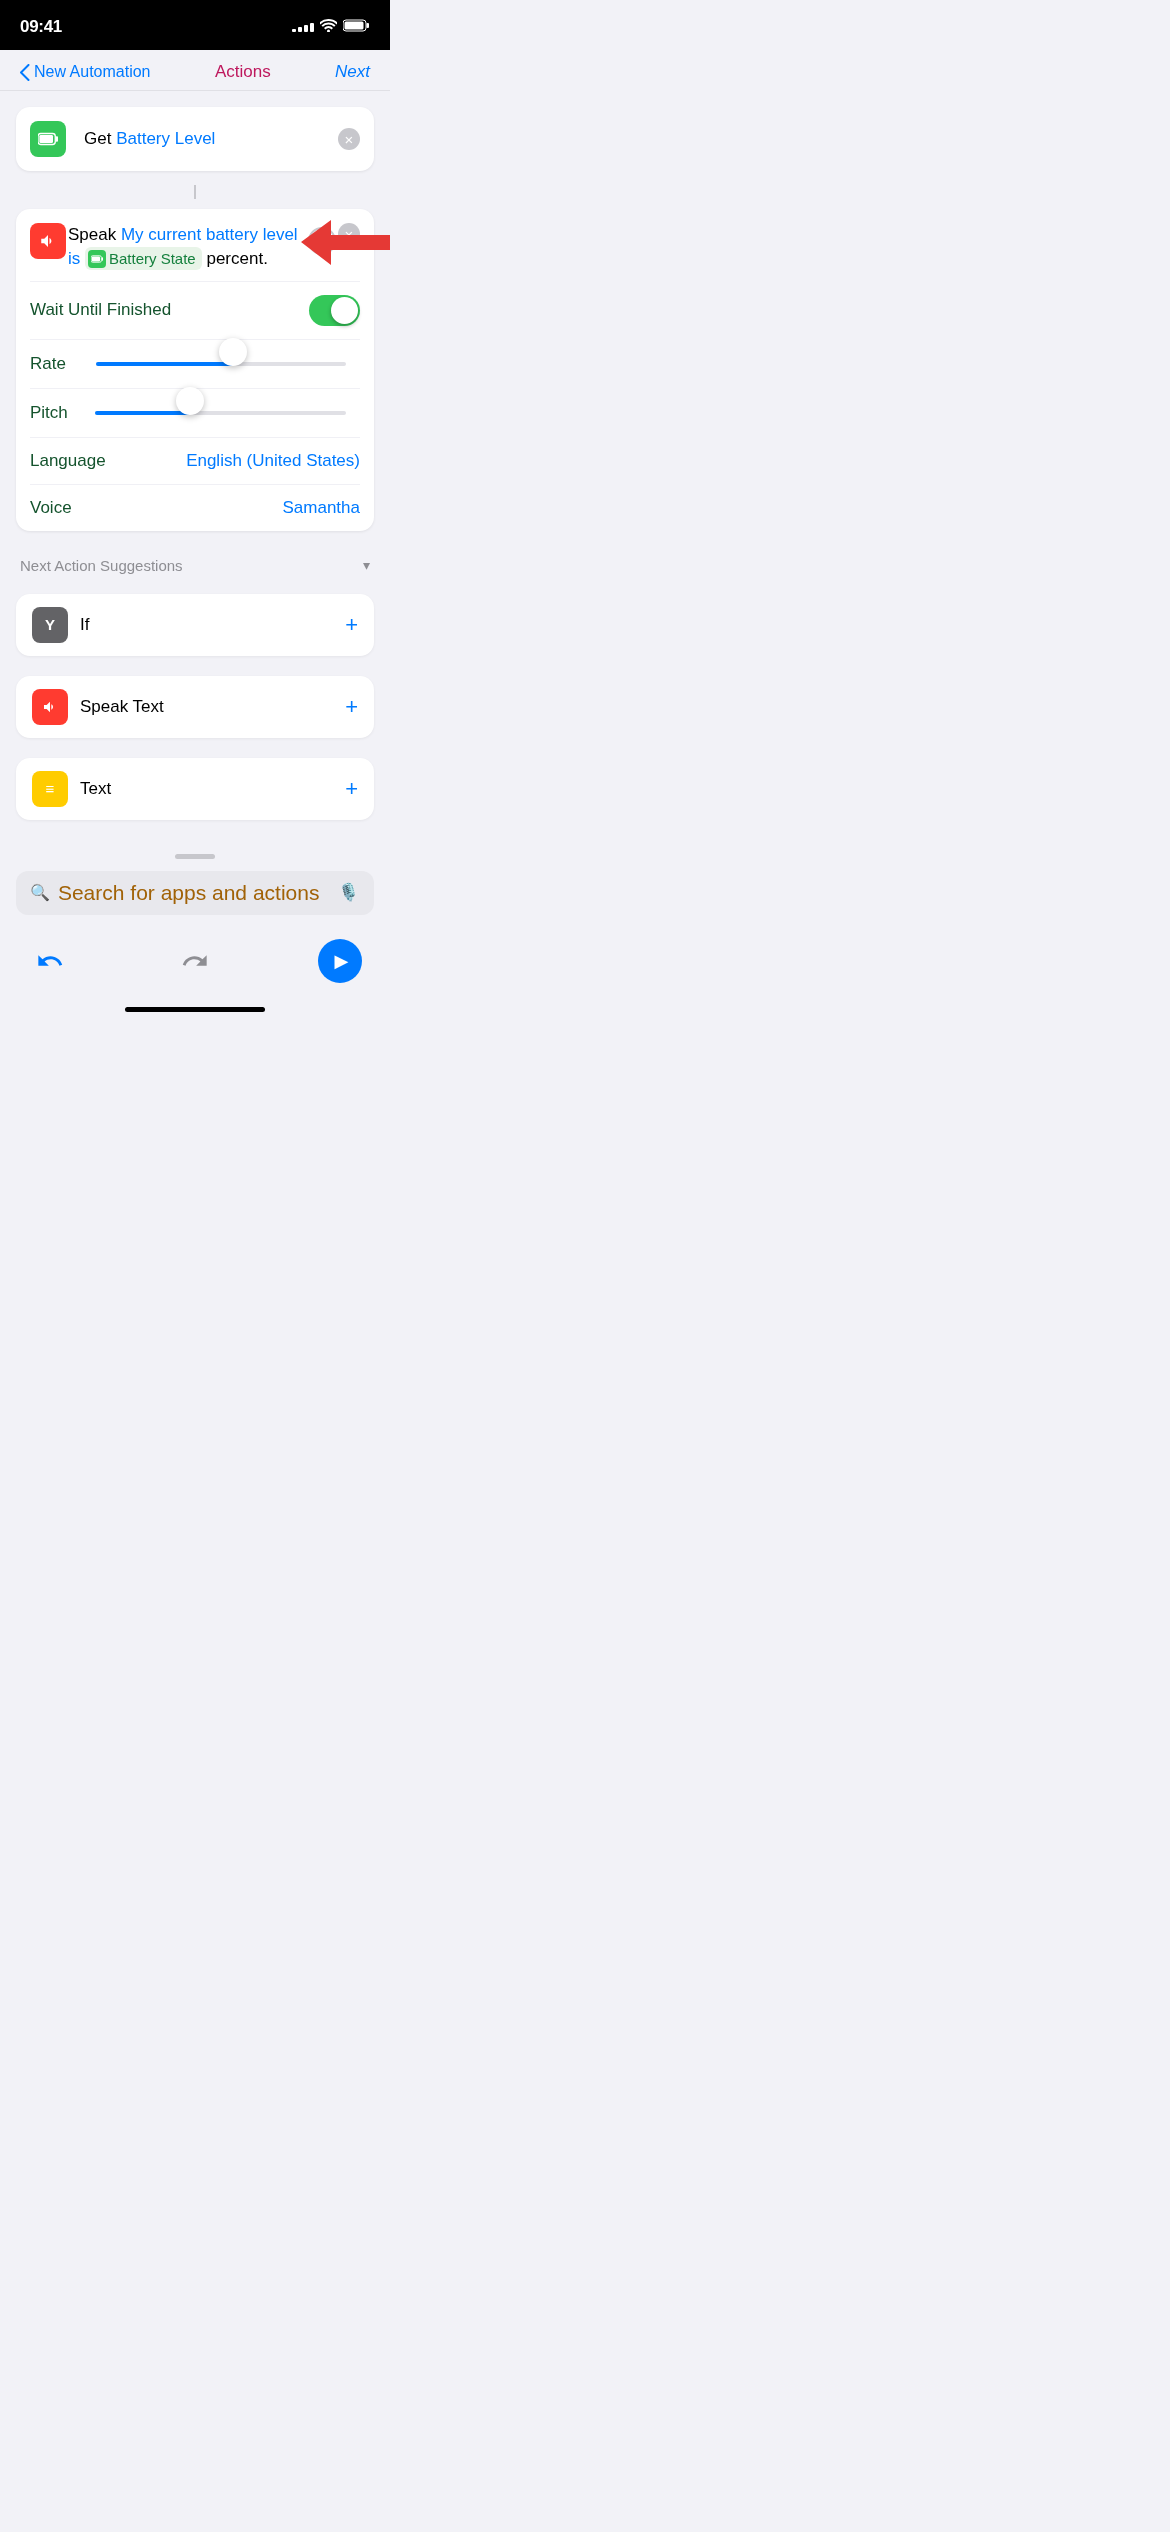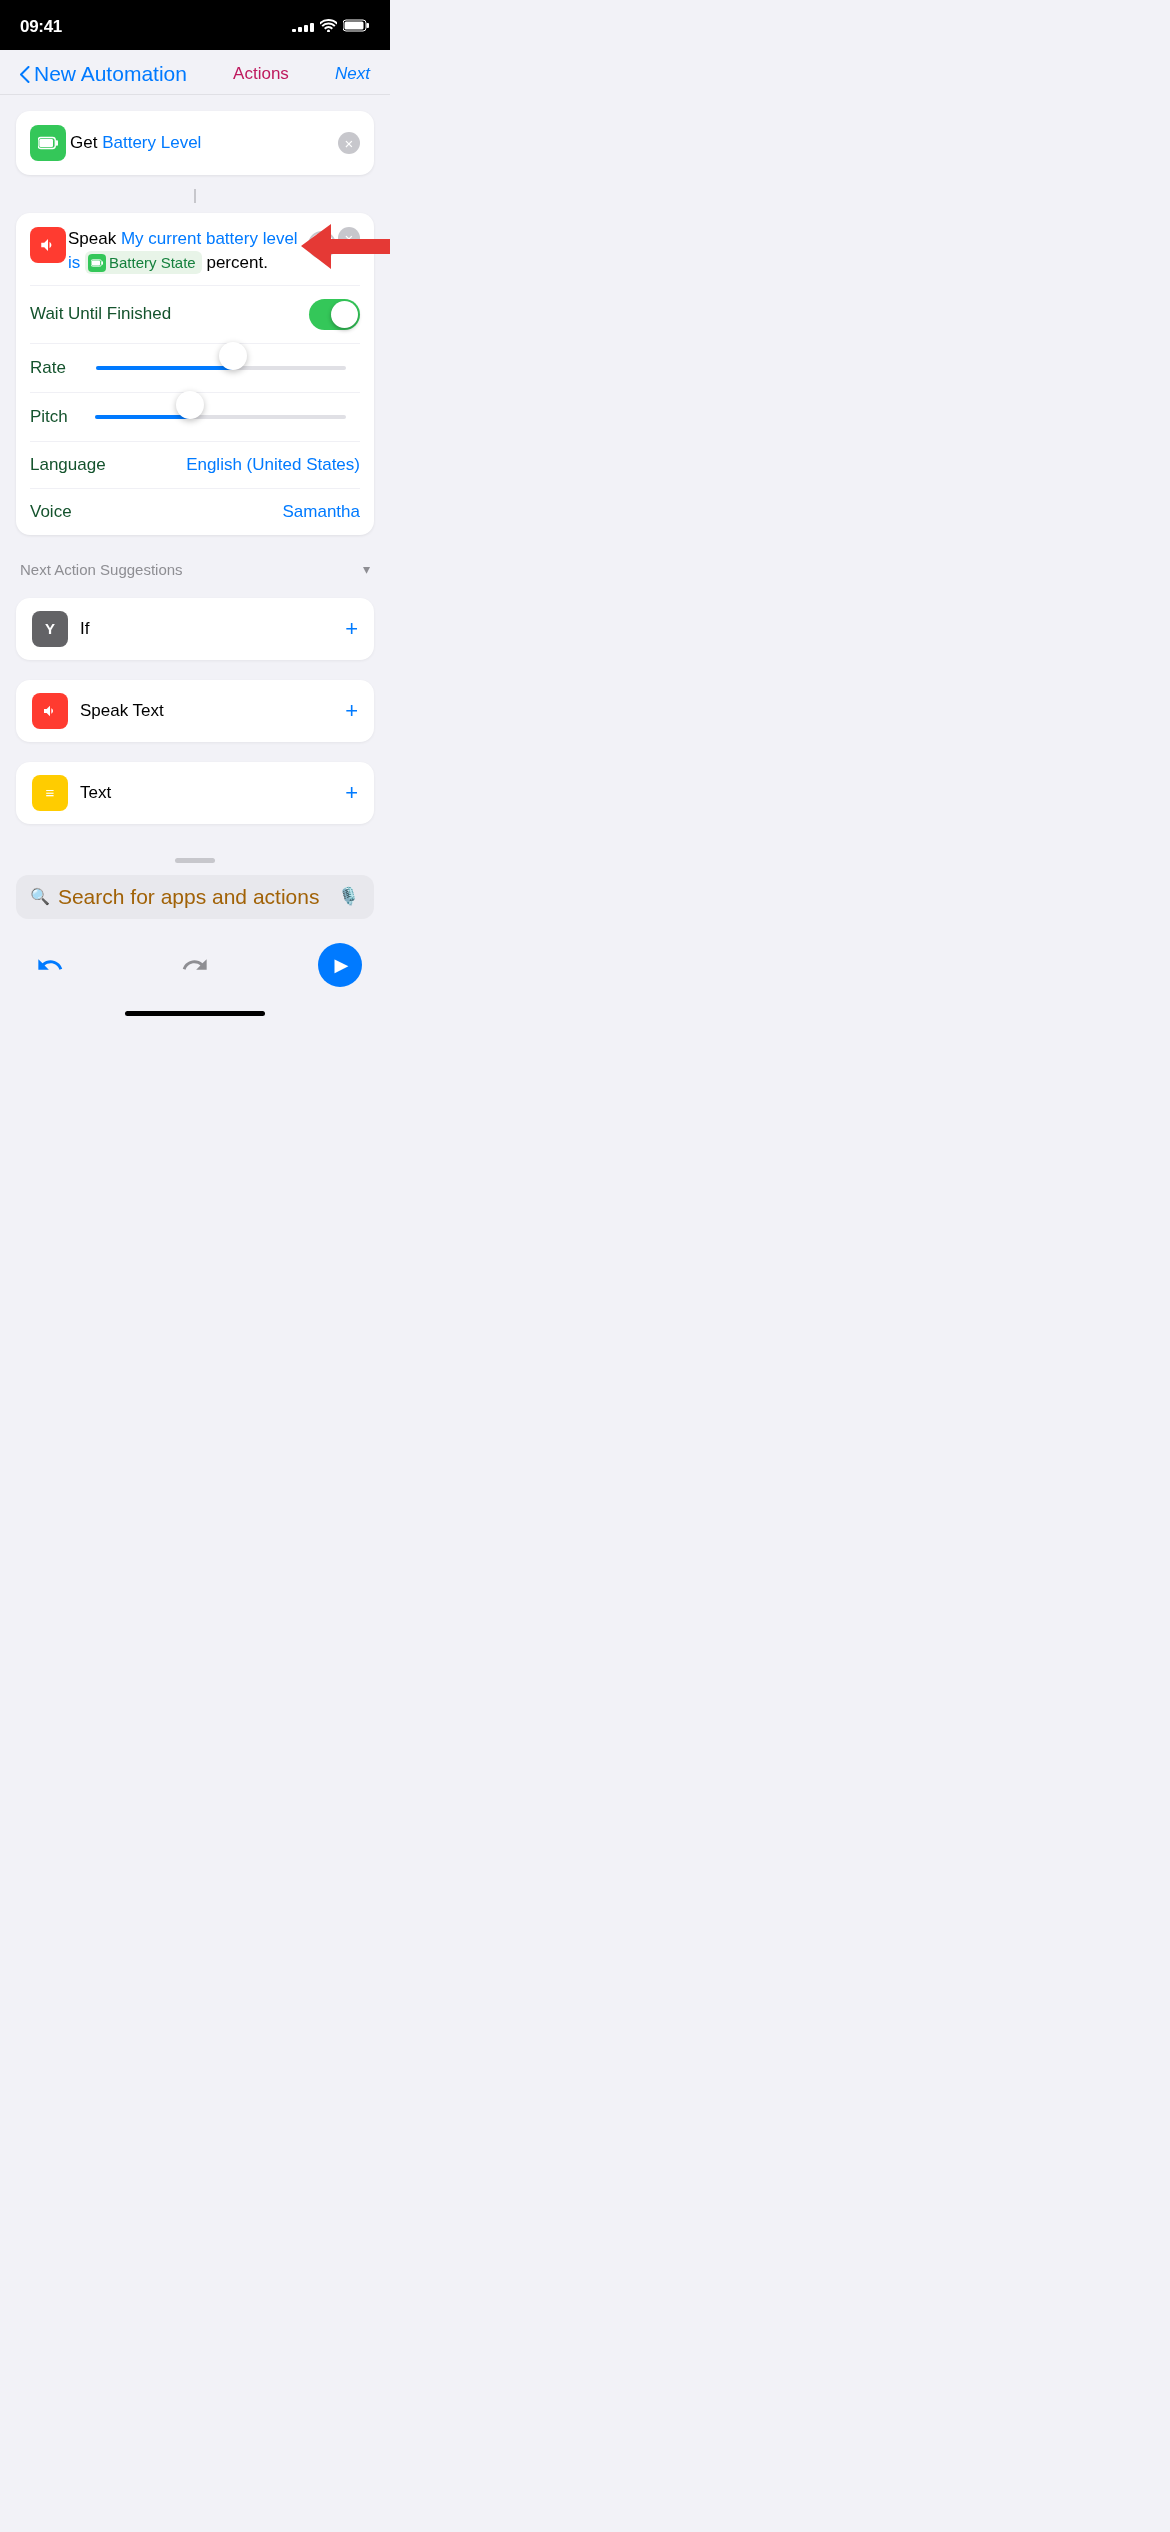--- a/index.html
+++ b/index.html
@@ -51,21 +51,21 @@
       align-items: center;
       justify-content: space-between;
       padding: 12px 20px 8px;
       border-bottom: 1px solid #e0e0e5;
     }
     .nav-back {
       display: flex;
       align-items: center;
       gap: 4px;
       color: #007aff;
-      font-size: 21px;
+      font-size: 16px;
       cursor: pointer;
     }
     .nav-back svg { fill: #007aff; }
     .nav-title {
       font-size: 17px;
       font-weight: 400;
       color: #be185d;
     }
     .nav-next {
       color: #007aff;
@@ -89,21 +89,21 @@
       border-radius: 14px;
       overflow: hidden;
       box-shadow: 0 1px 3px rgba(0,0,0,0.08);
     }
 
     
     .get-row {
       display: flex;
       align-items: center;
       padding: 14px 14px;
-      gap: 4px;
+      gap: 18px;
     }
     .icon-badge {
       width: 36px;
       height: 36px;
       border-radius: 8px;
       display: flex;
       align-items: center;
       justify-content: center;
       flex-shrink: 0;
       font-size: 18px;

